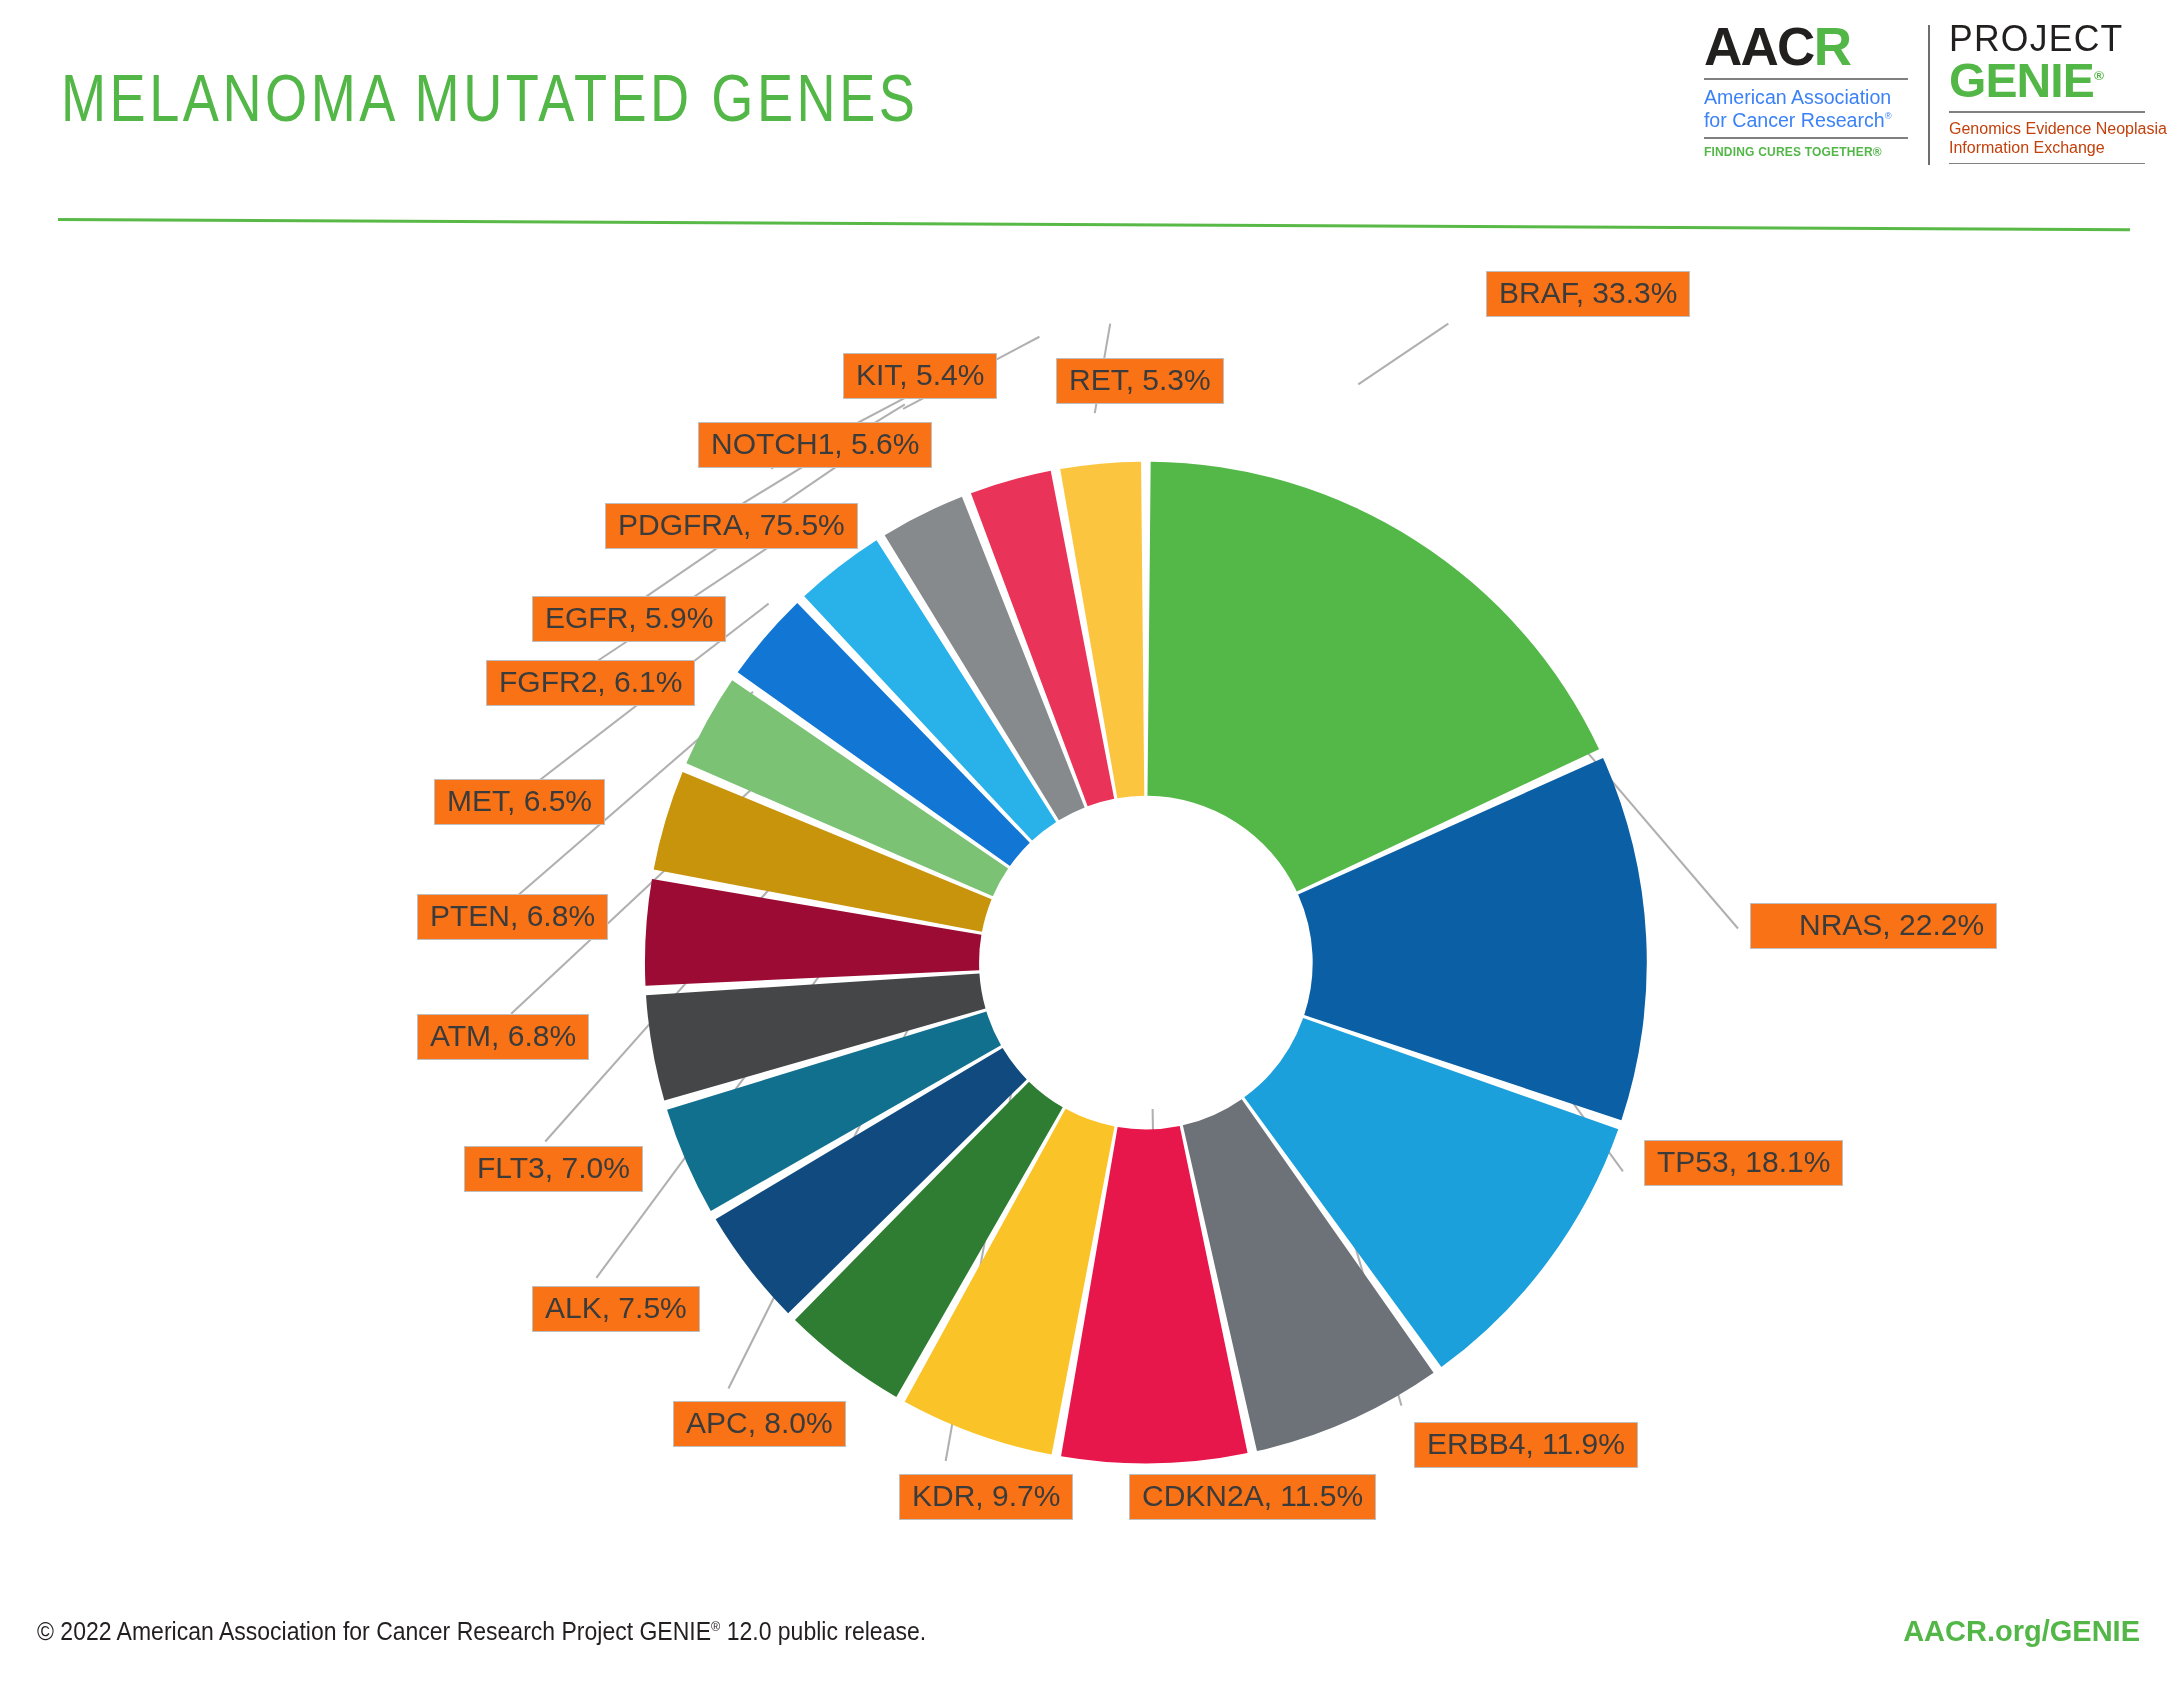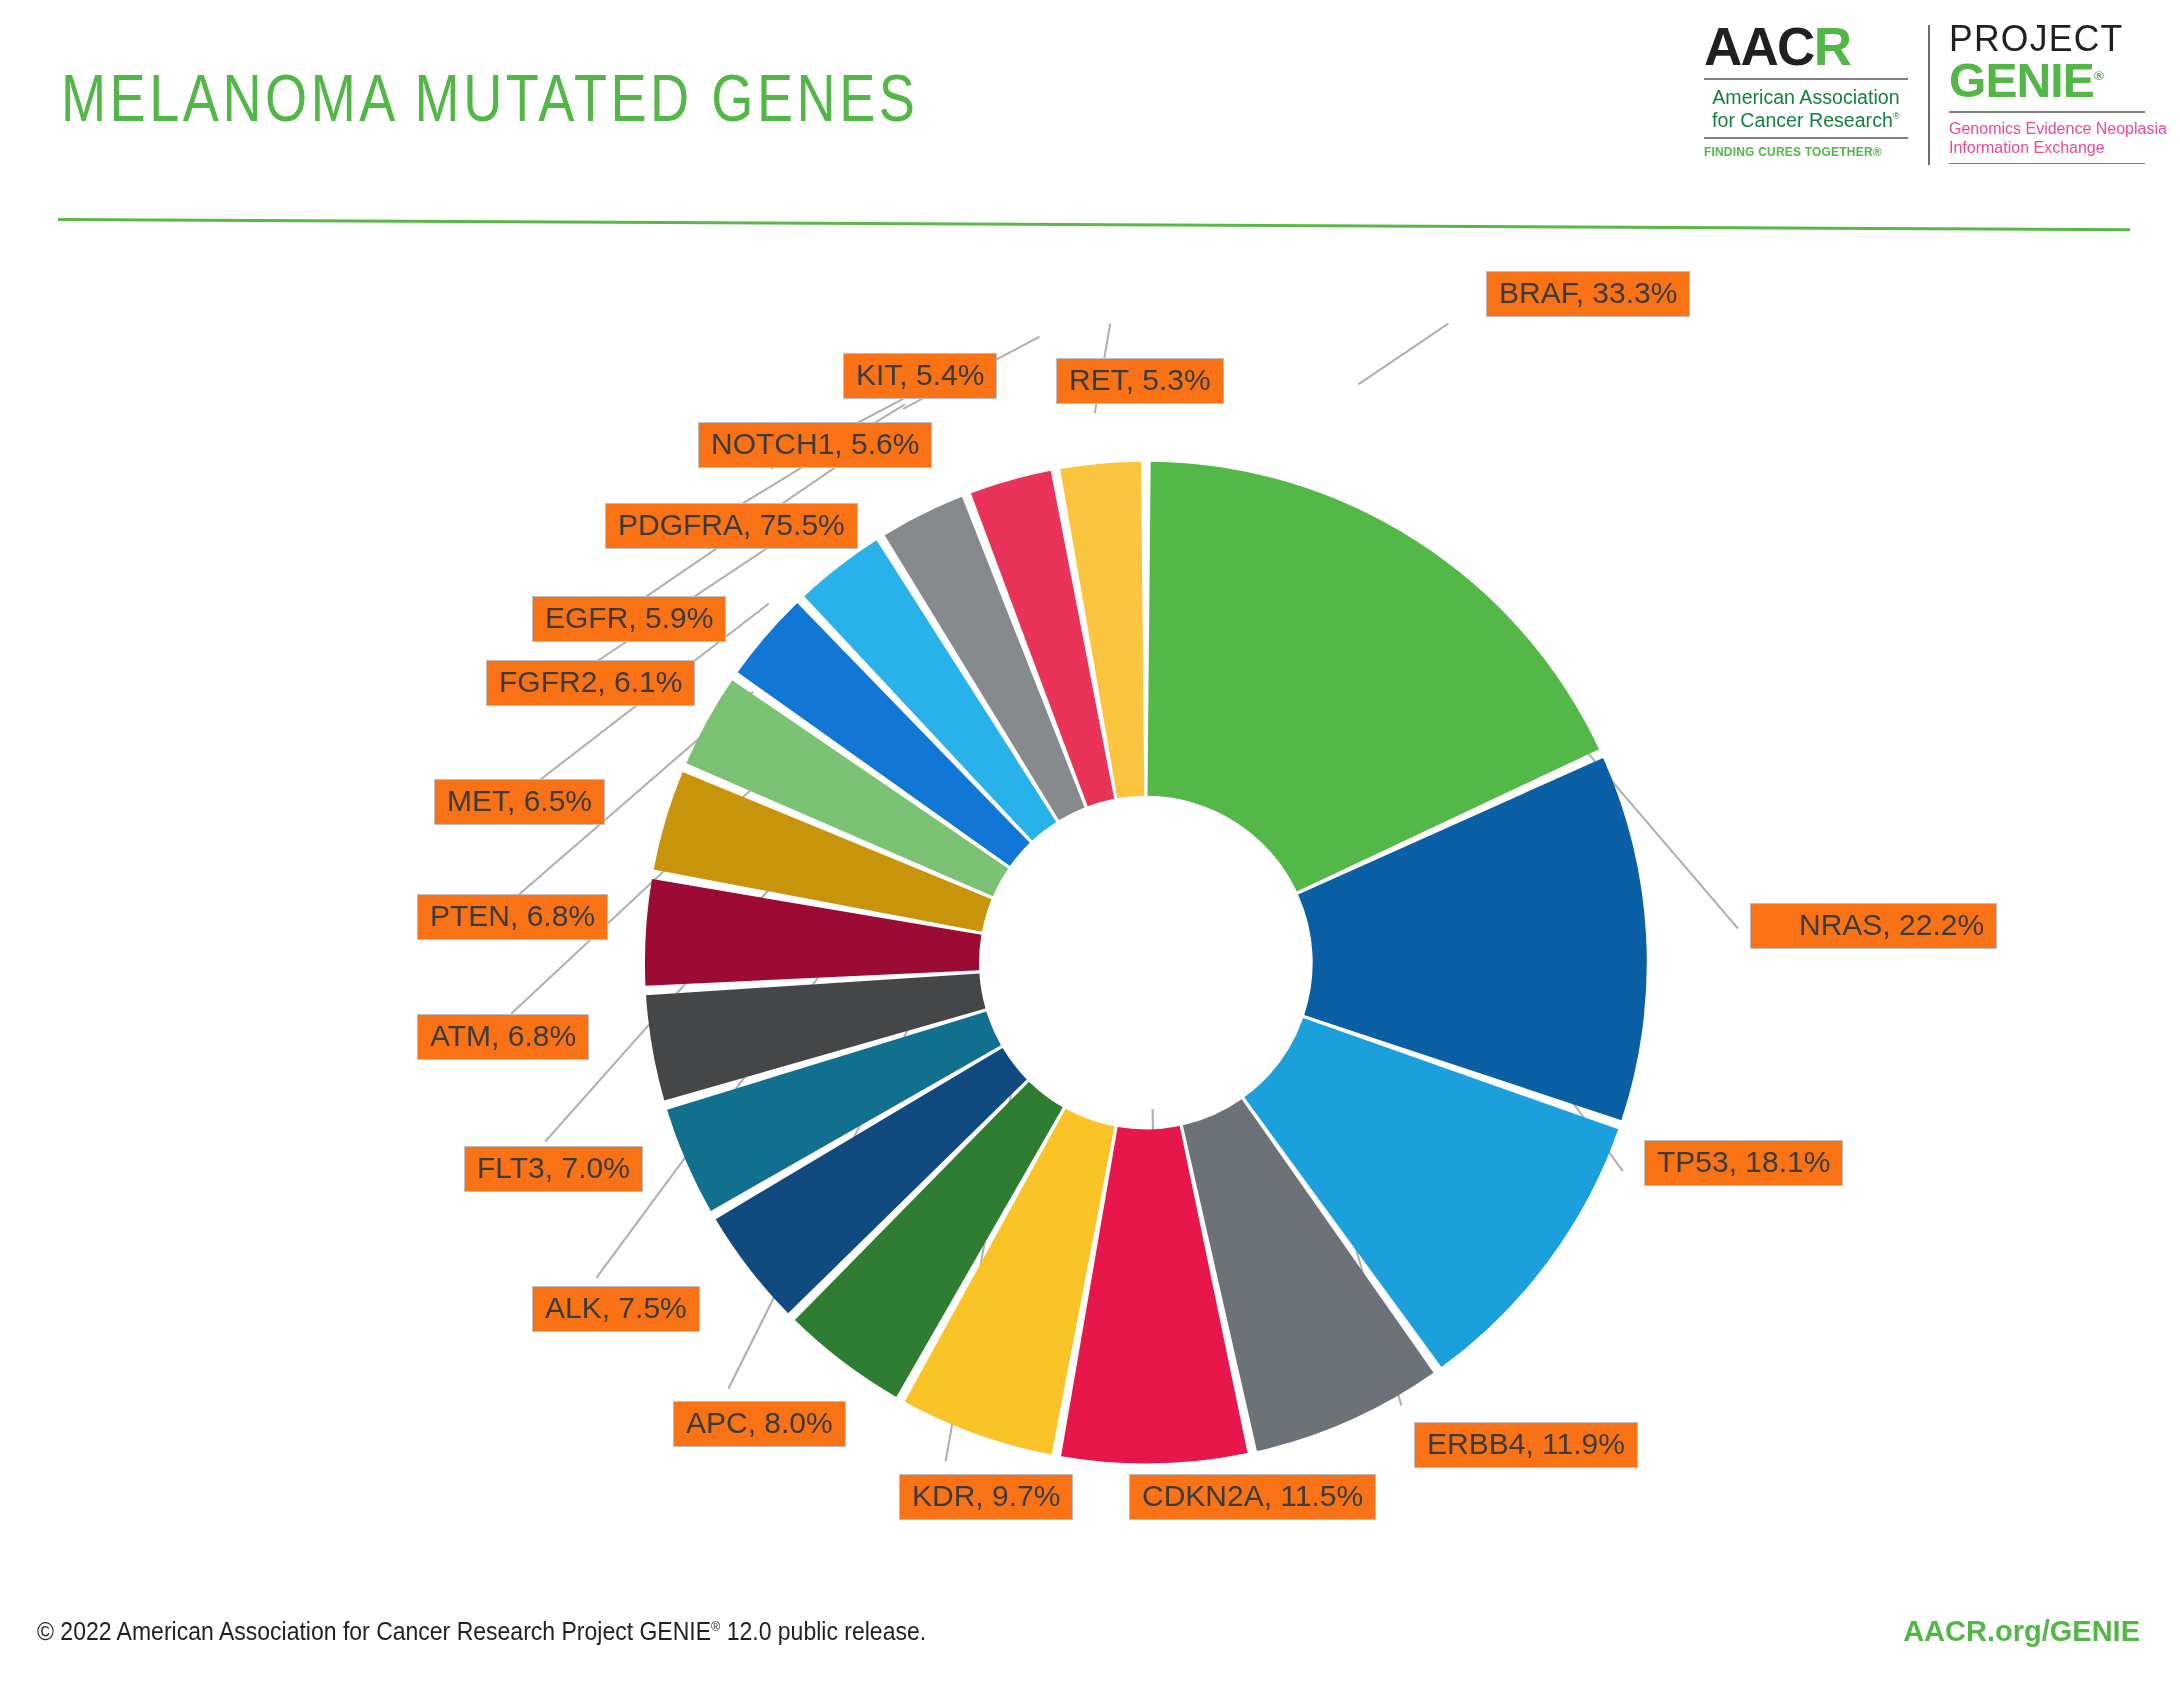--- a/index.html
+++ b/index.html
@@ -31,35 +31,35 @@
   }
   
   #logo-block{position:absolute;right:36px;top:20.4px;display:flex;align-items:flex-start;}
   #aacr-logo{width:204px;padding-right:20.4px;text-align:left;}
   #aacr-wordmark{
     font-size:53px;font-weight:bold;letter-spacing:-1.7px;color:#221f1f;line-height:1;
     white-space:nowrap;
   }
   #aacr-wordmark .g-r{color:#53b748;}
   .rule-thin{height:1.7px;background:#808080;margin:5.1px 0 6px 0;}
-  #aacr-name{font-size:19.6px;line-height:1.18;color:#15803d;white-space:nowrap;text-align:center;}
+  #aacr-name{font-size:19.6px;line-height:1.18;color:#3b82f6;white-space:nowrap;}
   #aacr-name sup{font-size:9.4px;}
   #aacr-tagline{font-size:12px;font-weight:bold;color:#53b748;letter-spacing:0.2px;white-space:nowrap;}
   #logo-divider{width:1.7px;background:#6d6e71;align-self:stretch;margin:5.1px 19px 5.1px 0;}
   #genie-logo{width:196px;}
   #genie-project{
     font-size:37px;font-weight:300;letter-spacing:1.3px;color:#221f1f;line-height:1;
     transform:scaleX(0.96);transform-origin:left center;white-space:nowrap;
   }
   #genie-word{
     font-size:48px;font-weight:bold;letter-spacing:-0.9px;color:#53b748;line-height:1.02;
     white-space:nowrap;
   }
   #genie-word sup{font-size:13.6px;vertical-align:super;}
-  #genie-sub{font-size:16px;line-height:1.2;color:#ec4899;white-space:nowrap;}
+  #genie-sub{font-size:16px;line-height:1.2;color:#c2410c;white-space:nowrap;}
   
   #chart-area{position:absolute;left:0;top:247px;width:2181px;height:1329px;}
   #donut-svg{position:absolute;left:0;top:0;}
   .label-box{
     position:absolute;
     border:1.4px solid #bfbfbf;
     background:#f97316;
     padding:6px 12px 7.7px 12px;
     font-size:30px;
     color:#3b3b3b;

